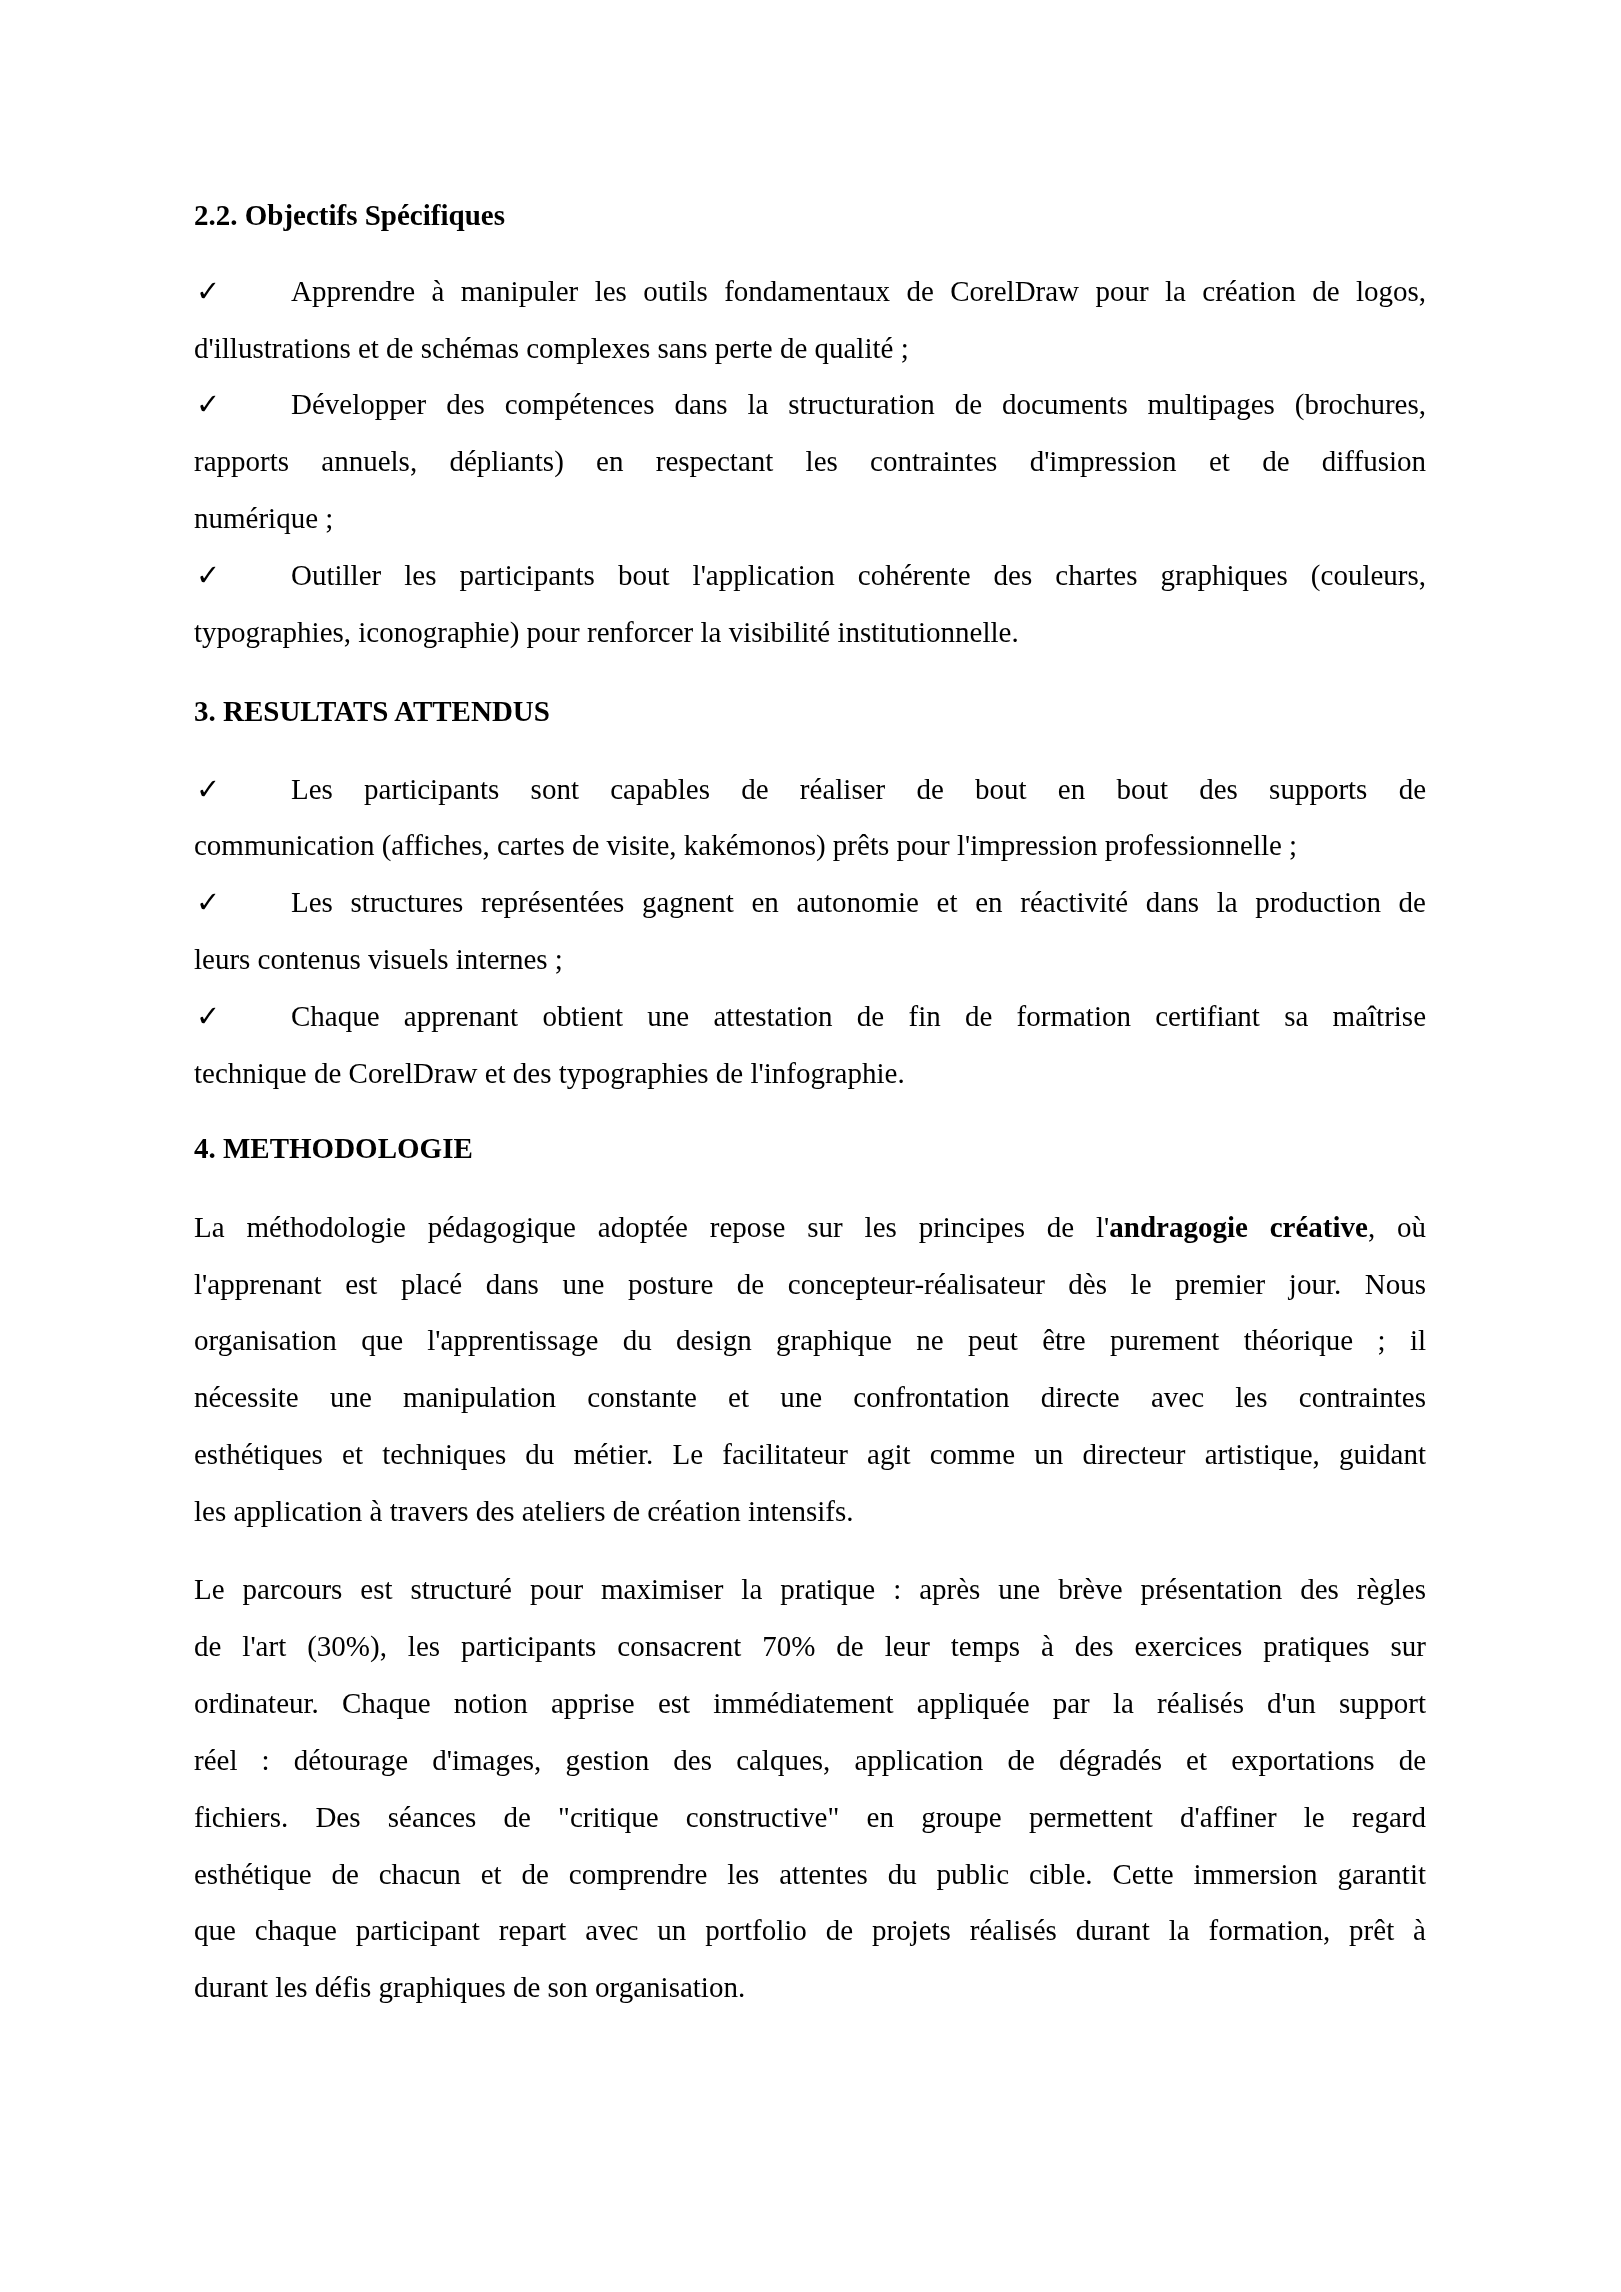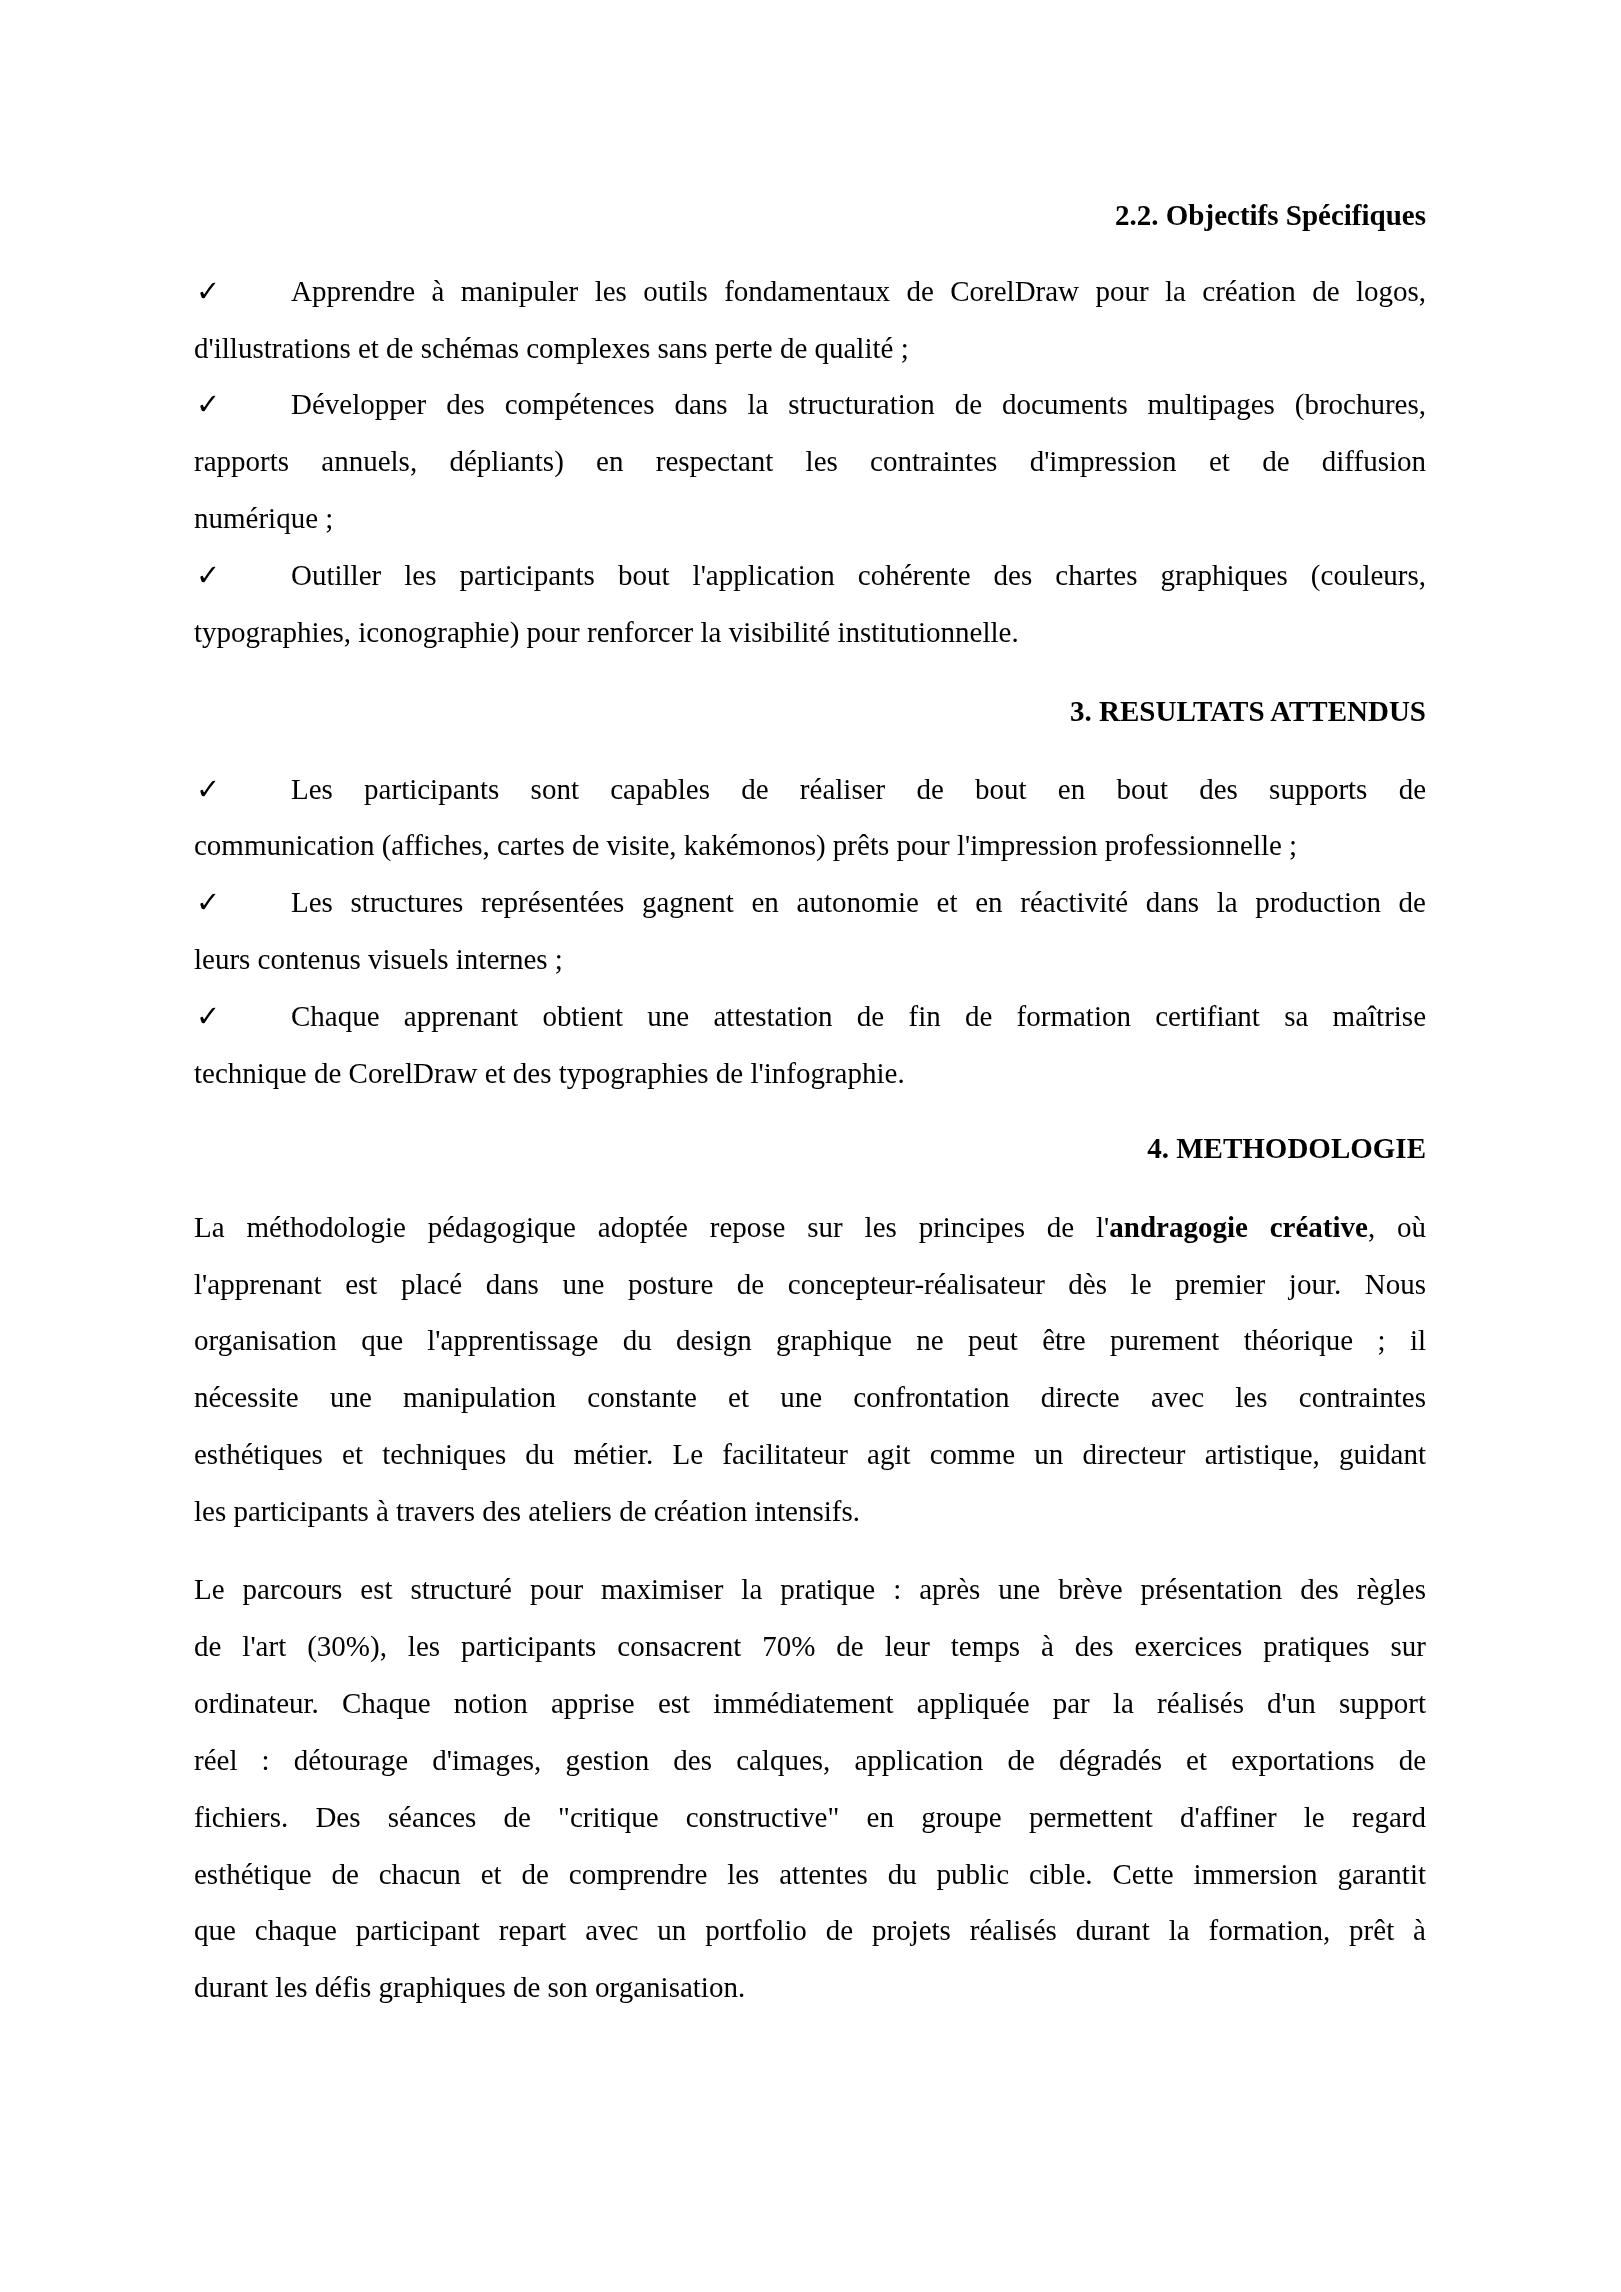--- a/index.html
+++ b/index.html
@@ -12,21 +12,21 @@
     font-family: "Liberation Serif", "DejaVu Serif", serif;
     font-size: 29px; color: #000000;
   }
   .line {
     position: absolute; left: 0; width: 1232px; height: 57px; line-height: 57px;
     white-space: nowrap; overflow: visible;
   }
   .line.just {
     text-align: justify; text-align-last: justify; white-space: normal;
   }
-  .heading { font-weight: bold; text-align: right; }
+  .heading { font-weight: bold; }
   .check {
     position: absolute; left: 2px; width: 39px; display: inline-block;
   }
   .indent { position: absolute; left: 97px; right: 0; top: 0; }
   .indent.just { text-align: justify; text-align-last: justify; }
   b { font-weight: bold; }
 </style>
 </head>
 <body>
 
@@ -87,21 +87,21 @@
     </div>
 
     <div class="line heading" style="top:1120px">4. METHODOLOGIE</div>
 
     <div>
       <div class="line just" style="top:1199px"><span>La méthodologie pédagogique adoptée repose sur les principes de l'</span><b>andragogie créative</b><span>, où</span></div>
       <div class="line just" style="top:1256px">l'apprenant est placé dans une posture de concepteur-réalisateur dès le premier jour. Nous</div>
       <div class="line just" style="top:1312px">organisation que l'apprentissage du design graphique ne peut être purement théorique ; il</div>
       <div class="line just" style="top:1369px">nécessite une manipulation constante et une confrontation directe avec les contraintes</div>
       <div class="line just" style="top:1426px">esthétiques et techniques du métier. Le facilitateur agit comme un directeur artistique, guidant</div>
-      <div class="line" style="top:1483px">les participants à travers des ateliers de création intensifs.</div>
+      <div class="line" style="top:1483px">les application à travers des ateliers de création intensifs.</div>
     </div>
 
     <div>
       <div class="line just" style="top:1561px">Le parcours est structuré pour maximiser la pratique : après une brève présentation des règles</div>
       <div class="line just" style="top:1618px">de l'art (30%), les participants consacrent 70% de leur temps à des exercices pratiques sur</div>
       <div class="line just" style="top:1675px">ordinateur. Chaque notion apprise est immédiatement appliquée par la réalisés d'un support</div>
       <div class="line just" style="top:1732px">réel : détourage d'images, gestion des calques, application de dégradés et exportations de</div>
       <div class="line just" style="top:1789px">fichiers. Des séances de "critique constructive" en groupe permettent d'affiner le regard</div>
       <div class="line just" style="top:1846px">esthétique de chacun et de comprendre les attentes du public cible. Cette immersion garantit</div>
       <div class="line just" style="top:1902px">que chaque participant repart avec un portfolio de projets réalisés durant la formation, prêt à</div>

